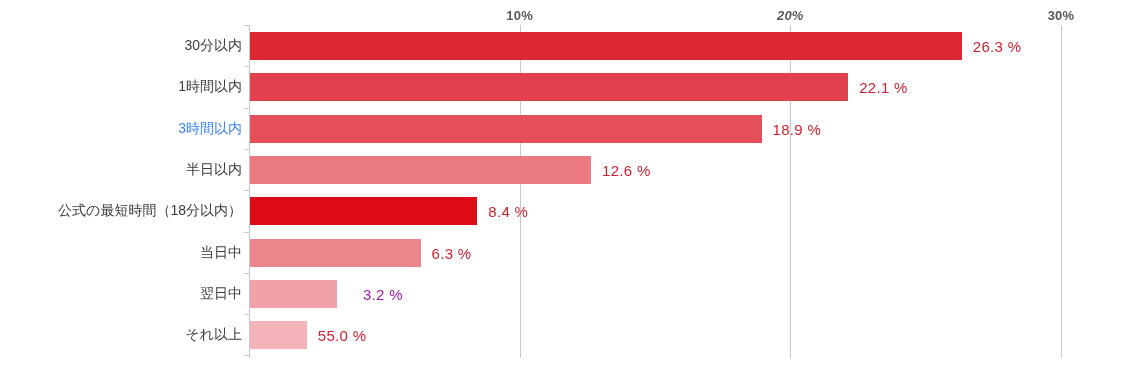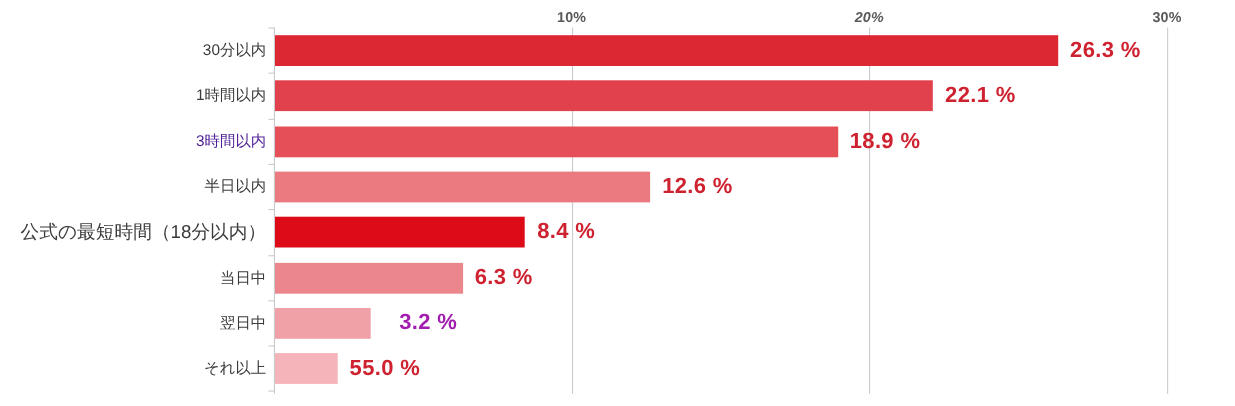--- a/index.html
+++ b/index.html
@@ -76,36 +76,36 @@
     right: 921px; 
     top: 50%;
     transform: translateY(-50%);
     font-size: 14px;
     color: #3b3b3b;
     white-space: nowrap;
     text-align: right;
     letter-spacing: 0px;
   }
   .cat-label.small-paren {
-    font-size: 17px;
+    font-size: 14px;
   }
 
   .bar {
     position: absolute;
     left: 210px;
     top: 0;
     height: 28px;
   }
 
   .val-label {
     position: absolute;
     top: 50%;
     transform: translateY(-50%);
-    font-size: 20px;
-    font-weight: bold;
+    font-size: 15px;
+    font-weight: normal;
     color: #cf2230;
     white-space: nowrap;
     letter-spacing: 0.3px;
   }
 
   
   .row-tick {
     position: absolute;
     left: 204px;
     width: 6px;
@@ -141,21 +141,21 @@
           <div class="val-label" style="left: 932.836px; color: rgb(207, 34, 48);">26.3 %</div>
         </div>
         <div class="row" style="top: 73.3px;">
           <div class="row-tick" style="top: -7px; background: rgb(201, 202, 205);"></div>
           <div class="cat-label" style="color: rgb(59, 59, 59);">1時間以内</div>
           <div class="bar" style="width: 598.159px; background: rgb(224, 65, 76);"></div>
           <div class="val-label" style="left: 819.159px; color: rgb(207, 34, 48);">22.1 %</div>
         </div>
         <div class="row" style="top: 114.6px;">
           <div class="row-tick" style="top: -7px; background: rgb(201, 202, 205);"></div>
-          <div class="cat-label" style="color: #4c1d95;">3時間以内</div>
+          <div class="cat-label" style="color: #3b82f6;">3時間以内</div>
           <div class="bar" style="width: 511.547px; background: rgb(229, 79, 88);"></div>
           <div class="val-label" style="left: 732.547px; color: rgb(207, 34, 48);">18.9 %</div>
         </div>
         <div class="row" style="top: 155.9px; padding-left: 36px;">
           <div class="row-tick" style="top: -7px; background: rgb(201, 202, 205);"></div>
           <div class="cat-label" style="color: rgb(59, 59, 59);">半日以内</div>
           <div class="bar" style="width: 341.032px; background: rgb(234, 122, 128);"></div>
           <div class="val-label" style="left: 562.032px; color: rgb(207, 34, 48);">12.6 %</div>
         </div>
         <div class="row" style="top: 197.2px;">

